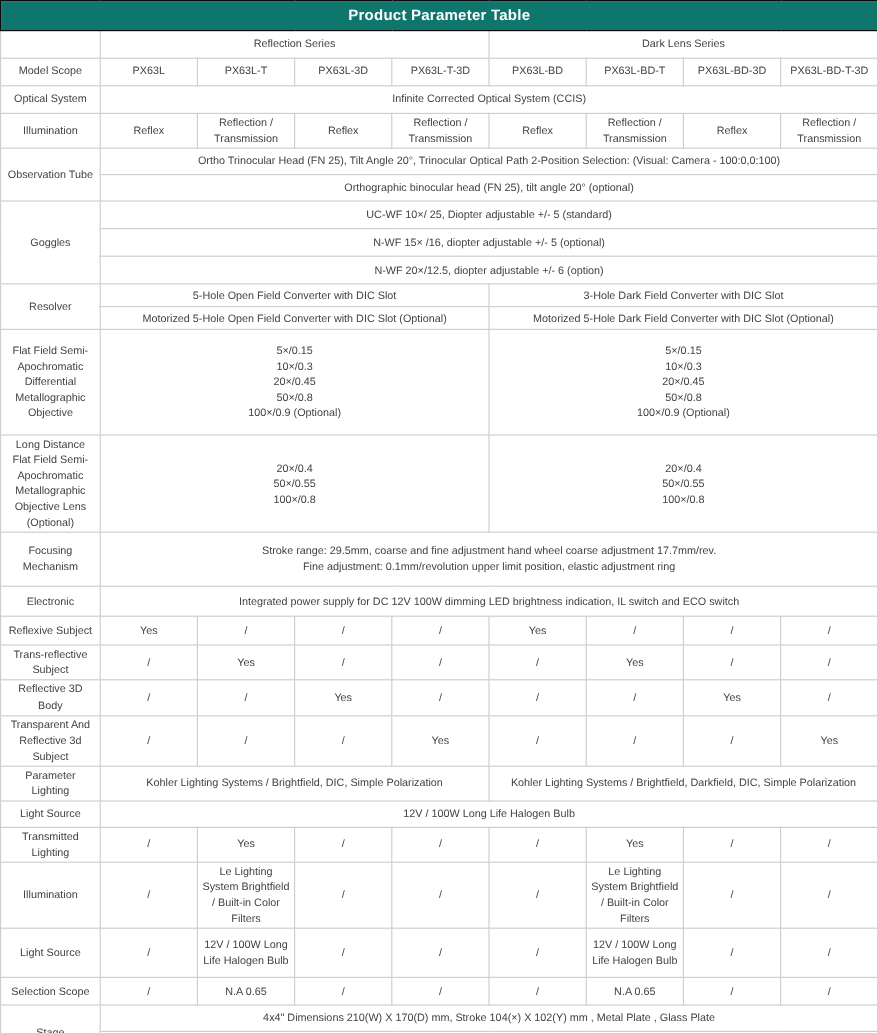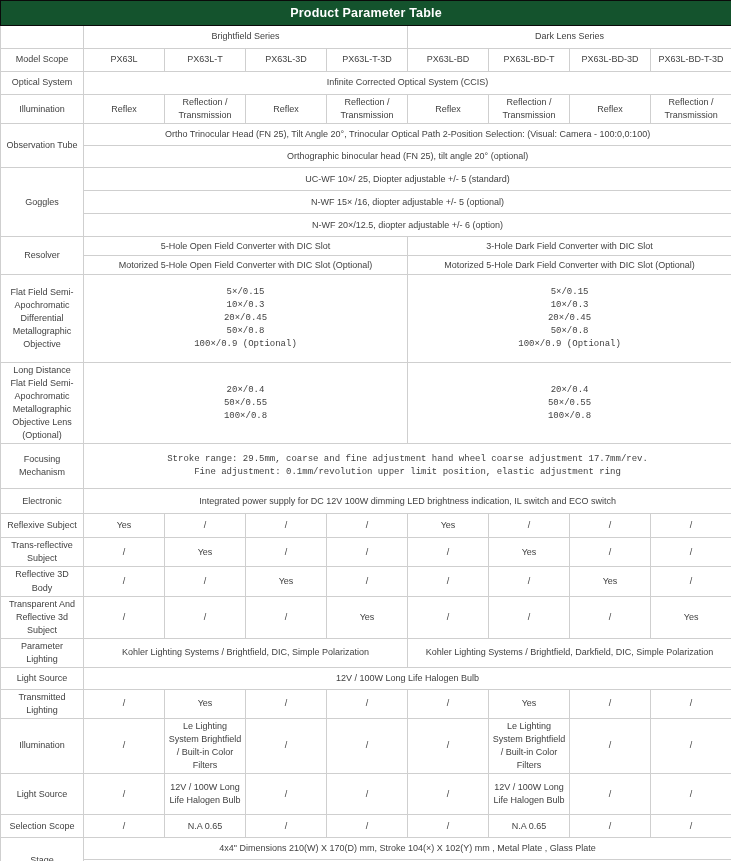--- a/index.html
+++ b/index.html
@@ -19,31 +19,31 @@
     border: 1px solid #cfcfcf;
     font-size: 9px;
     line-height: 1.45;
     text-align: center;
     vertical-align: middle;
     padding: 1px 3px;
     overflow: hidden;
     word-wrap: break-word;
   }
   .param-table td.title-bar {
-    background: #14532d;
+    background: #0f766e;
     color: #ffffff;
     font-size: 12.5px;
     font-weight: bold;
     letter-spacing: 0.2px;
     border: 1px solid #0a0a0a;
     height: 25px;
     padding: 2px;
   }
   .param-table td.label-cell { padding: 1px 4px; }
-  .pre { white-space: pre-line; font-family: Liberation Mono, monospace; }
+  .pre { white-space: pre-line; }
 </style>
 </head>
 <body>
 
 <table class="param-table">
   <colgroup>
     <col style="width:83px">
     <col style="width:81px">
       <col style="width:81px">
       <col style="width:81px">
@@ -54,21 +54,21 @@
       <col style="width:81px">
   </colgroup>
   <tbody>
 
     <tr style="height:25px">
       <td class="title-bar" colspan="9">Product Parameter Table</td>
     </tr>
 
     <tr style="height:23px">
       <td class="label-cell"></td>
-      <td colspan="4">Brightfield Series</td>
+      <td colspan="4">Reflection Series</td>
       <td colspan="4">Dark Lens Series</td>
     </tr>
 
     <tr style="height:23px">
       <td class="label-cell">Model Scope</td>
       <td>PX63L</td>
       <td>PX63L-T</td>
       <td>PX63L-3D</td>
       <td>PX63L-T-3D</td>
       <td>PX63L-BD</td>

